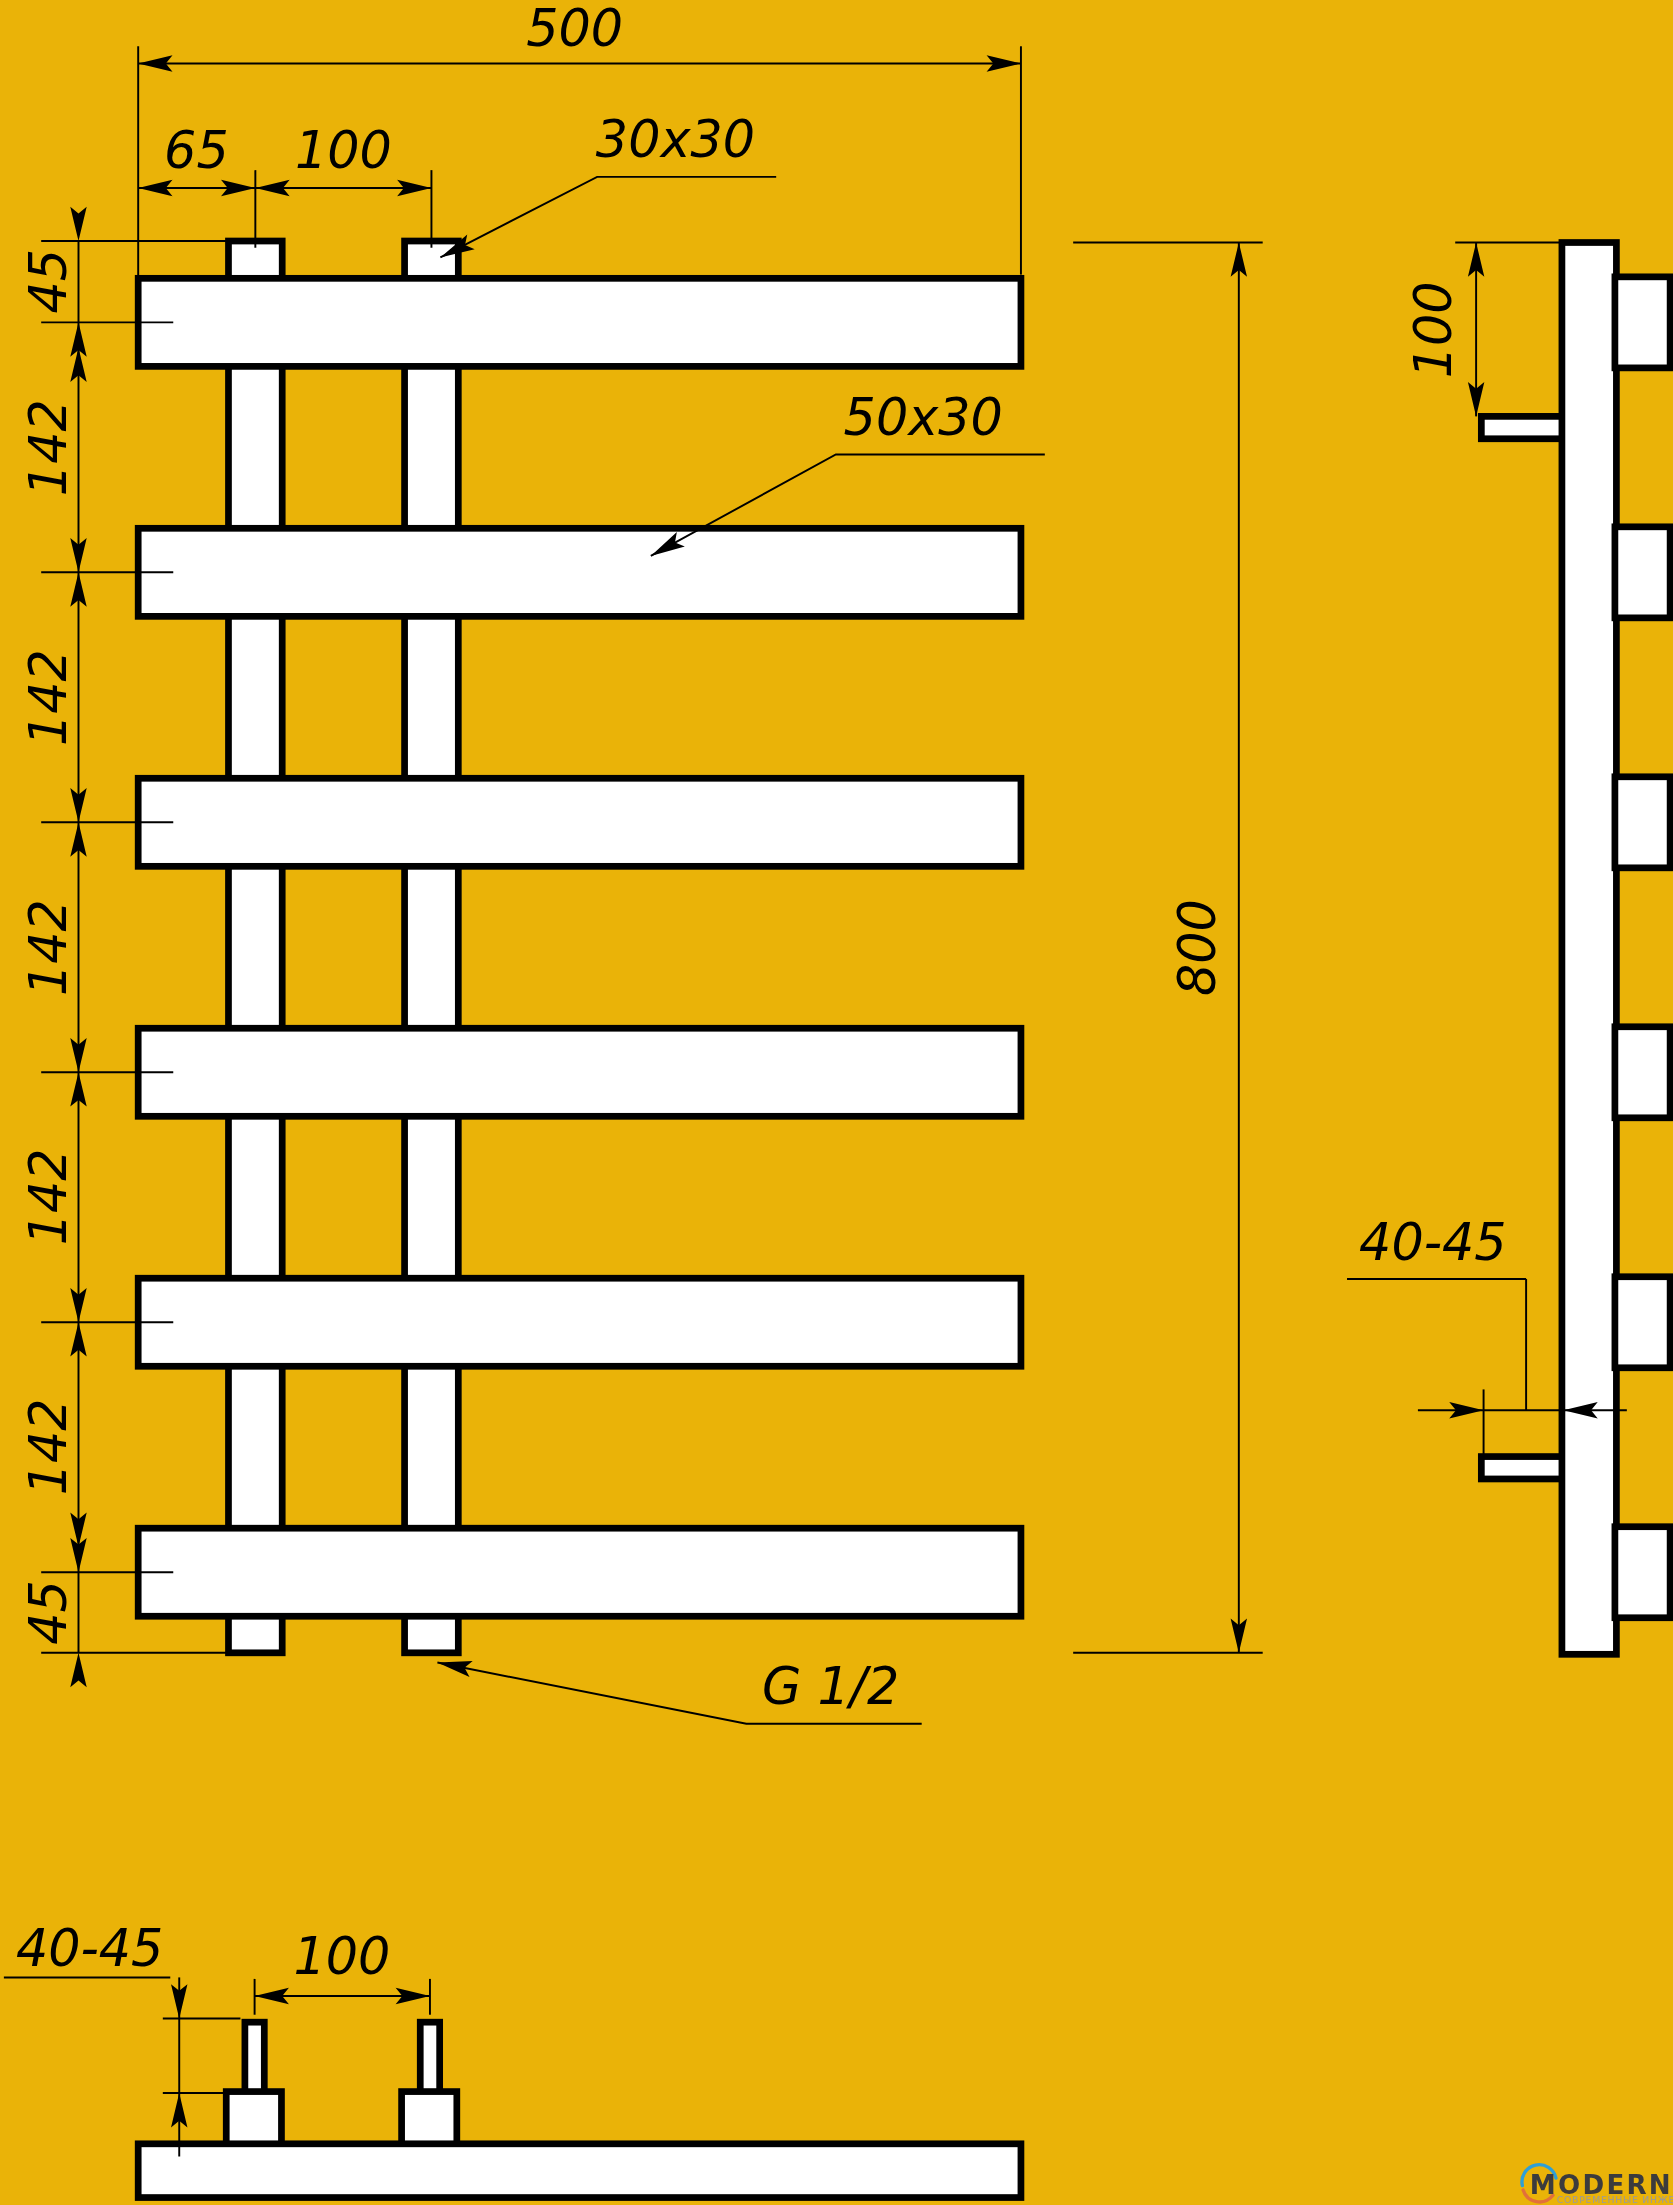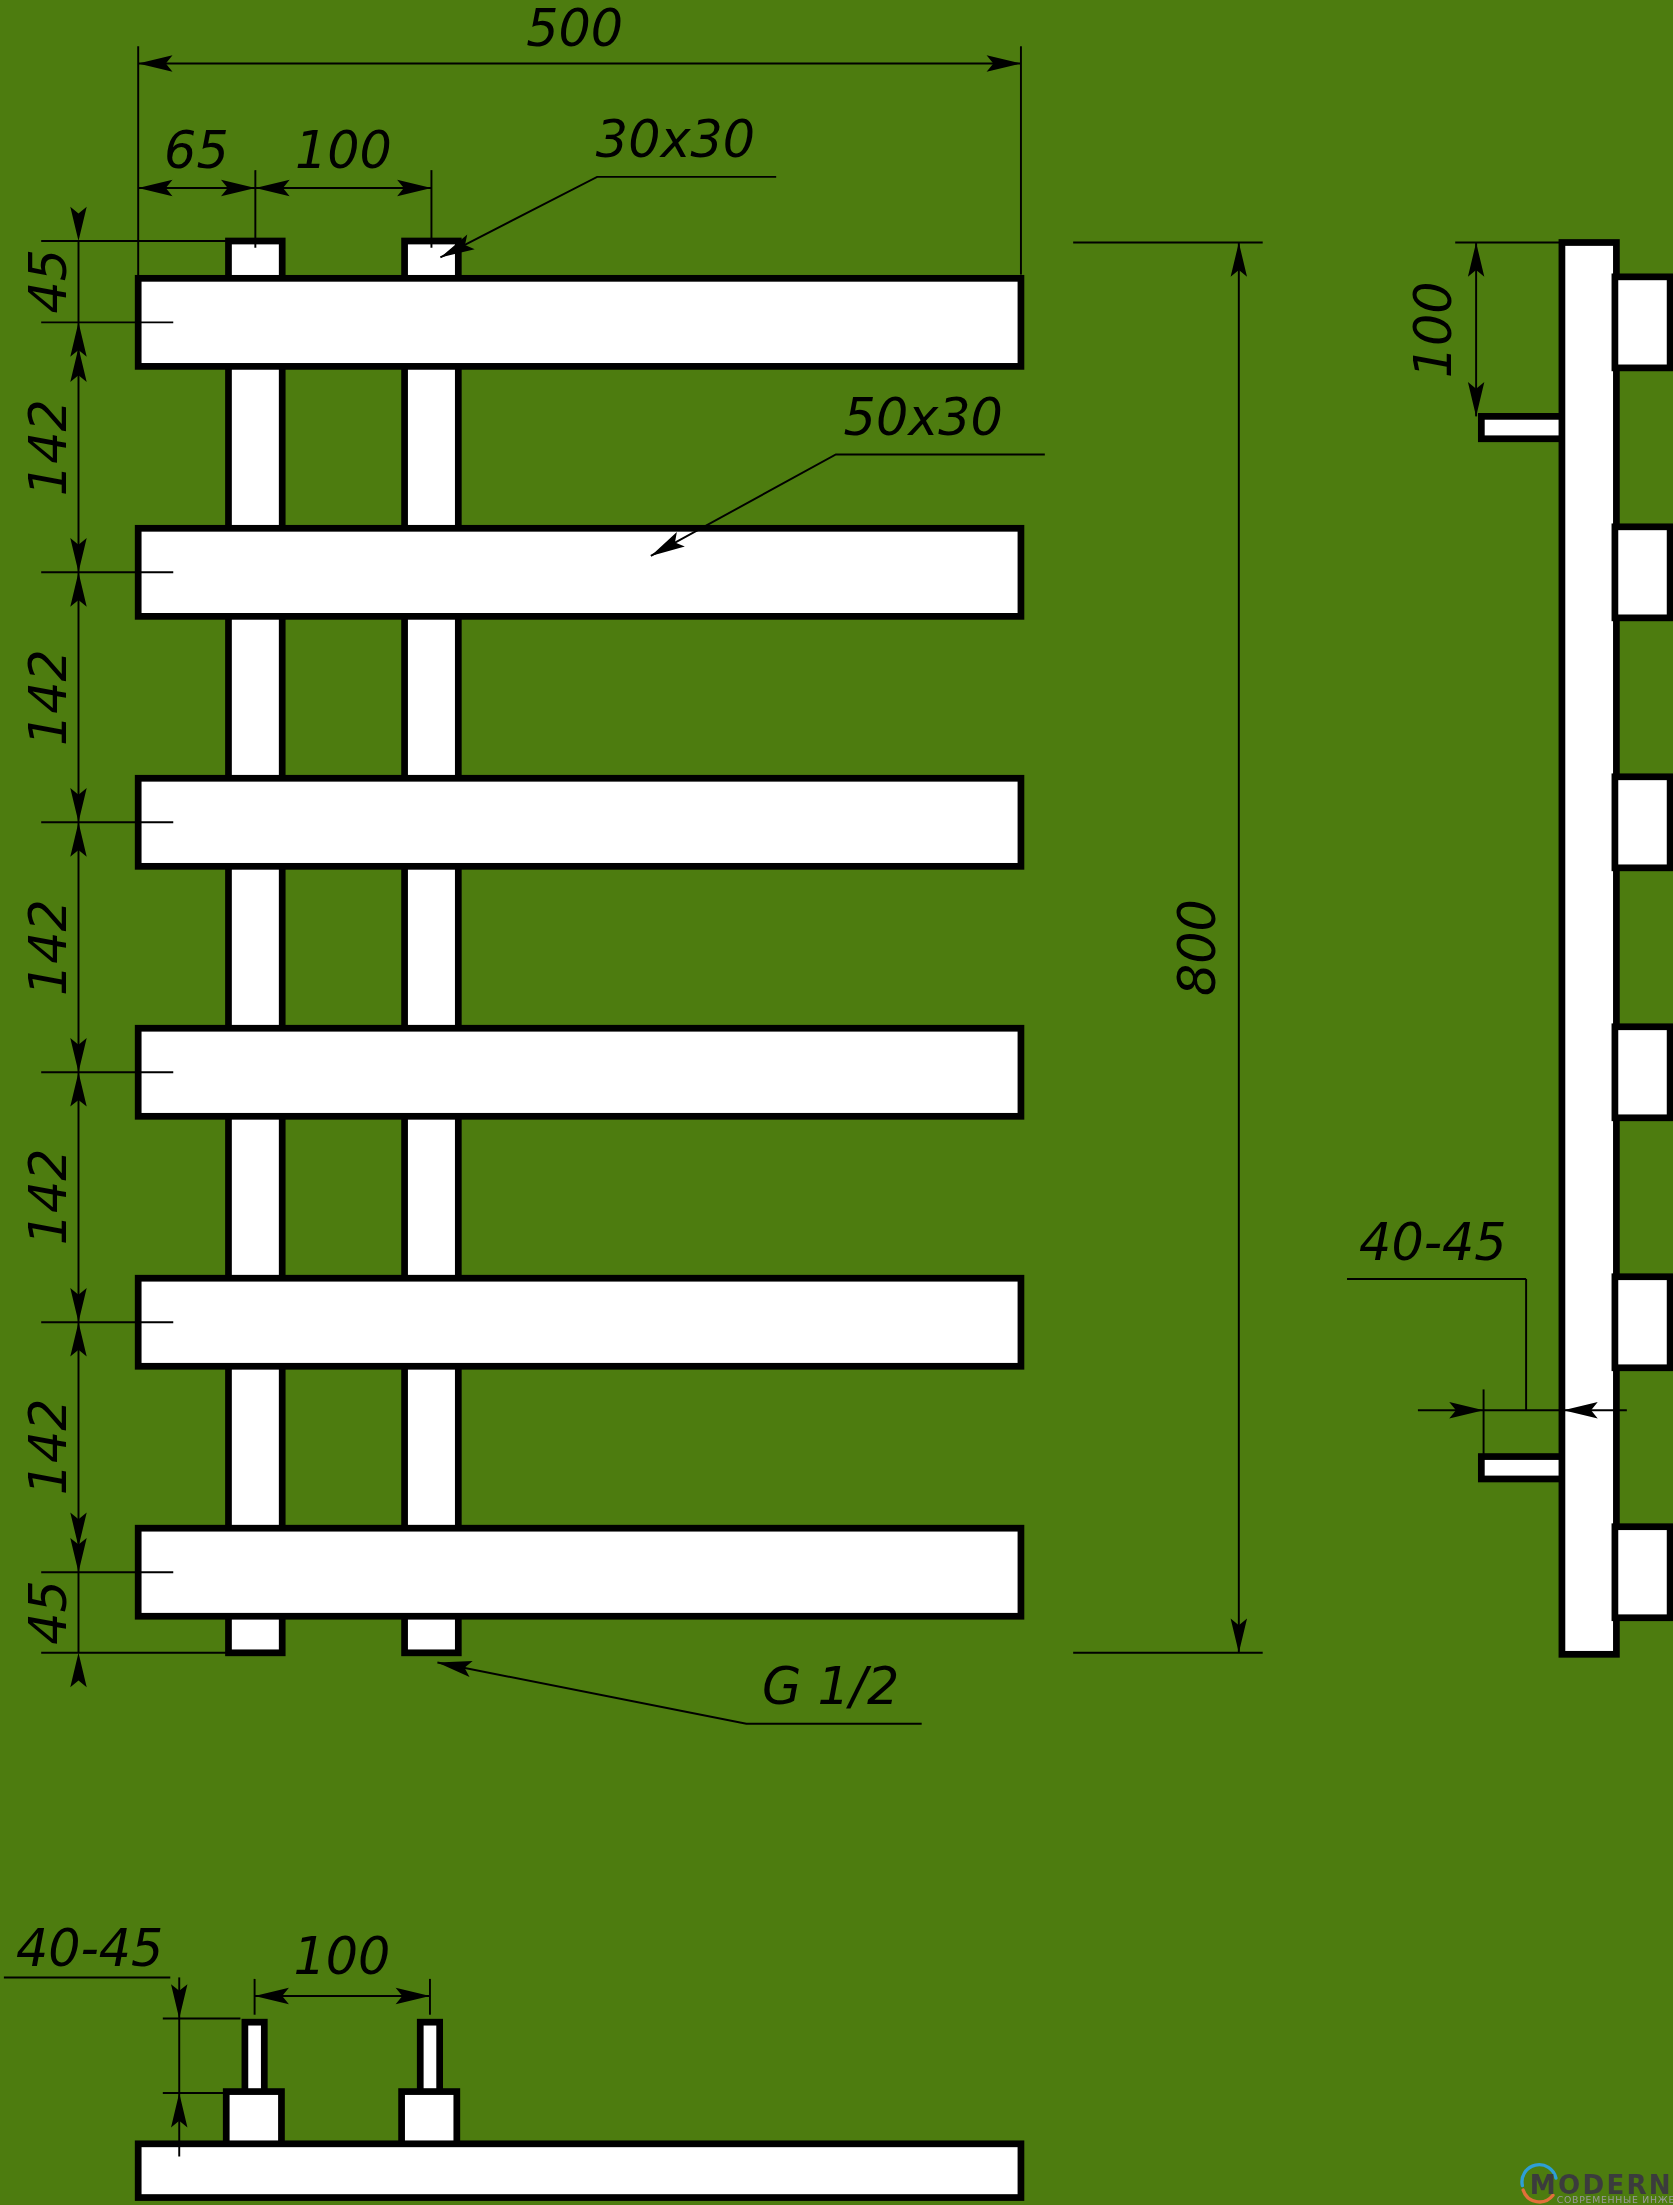--- a/index.html
+++ b/index.html
@@ -1,16 +1,16 @@
 <!DOCTYPE html>
 <html style="font-size:12px"><head>
 <meta charset="utf-8">
 <style>
   html,body{margin:0;padding:0;background:#ffffff;}
-  .stage{position:relative;width:1674px;height:2205px;background:#4d7c0f;overflow:hidden;}
+  .stage{position:relative;width:1674px;height:2205px;background:#eab308;overflow:hidden;}
   svg{display:block;}
   .outline{fill:#ffffff;stroke:#000000;stroke-width:9;stroke-linejoin:miter;}
   .thin{fill:none;stroke:#000000;stroke-width:2.6;}
   .ah{fill:#000000;stroke:none;}
   text.dim{font-family:"DejaVu Sans",sans-serif;font-style:italic;font-size:68px;fill:#000000;}
   text.brand{font-family:"DejaVu Sans",sans-serif;font-weight:bold;font-size:35px;letter-spacing:3px;}
   text.tag{font-family:"DejaVu Sans",sans-serif;font-size:12.5px;letter-spacing:1px;fill:#9a9a9a;}
 </style>
 </head>
 <body>

